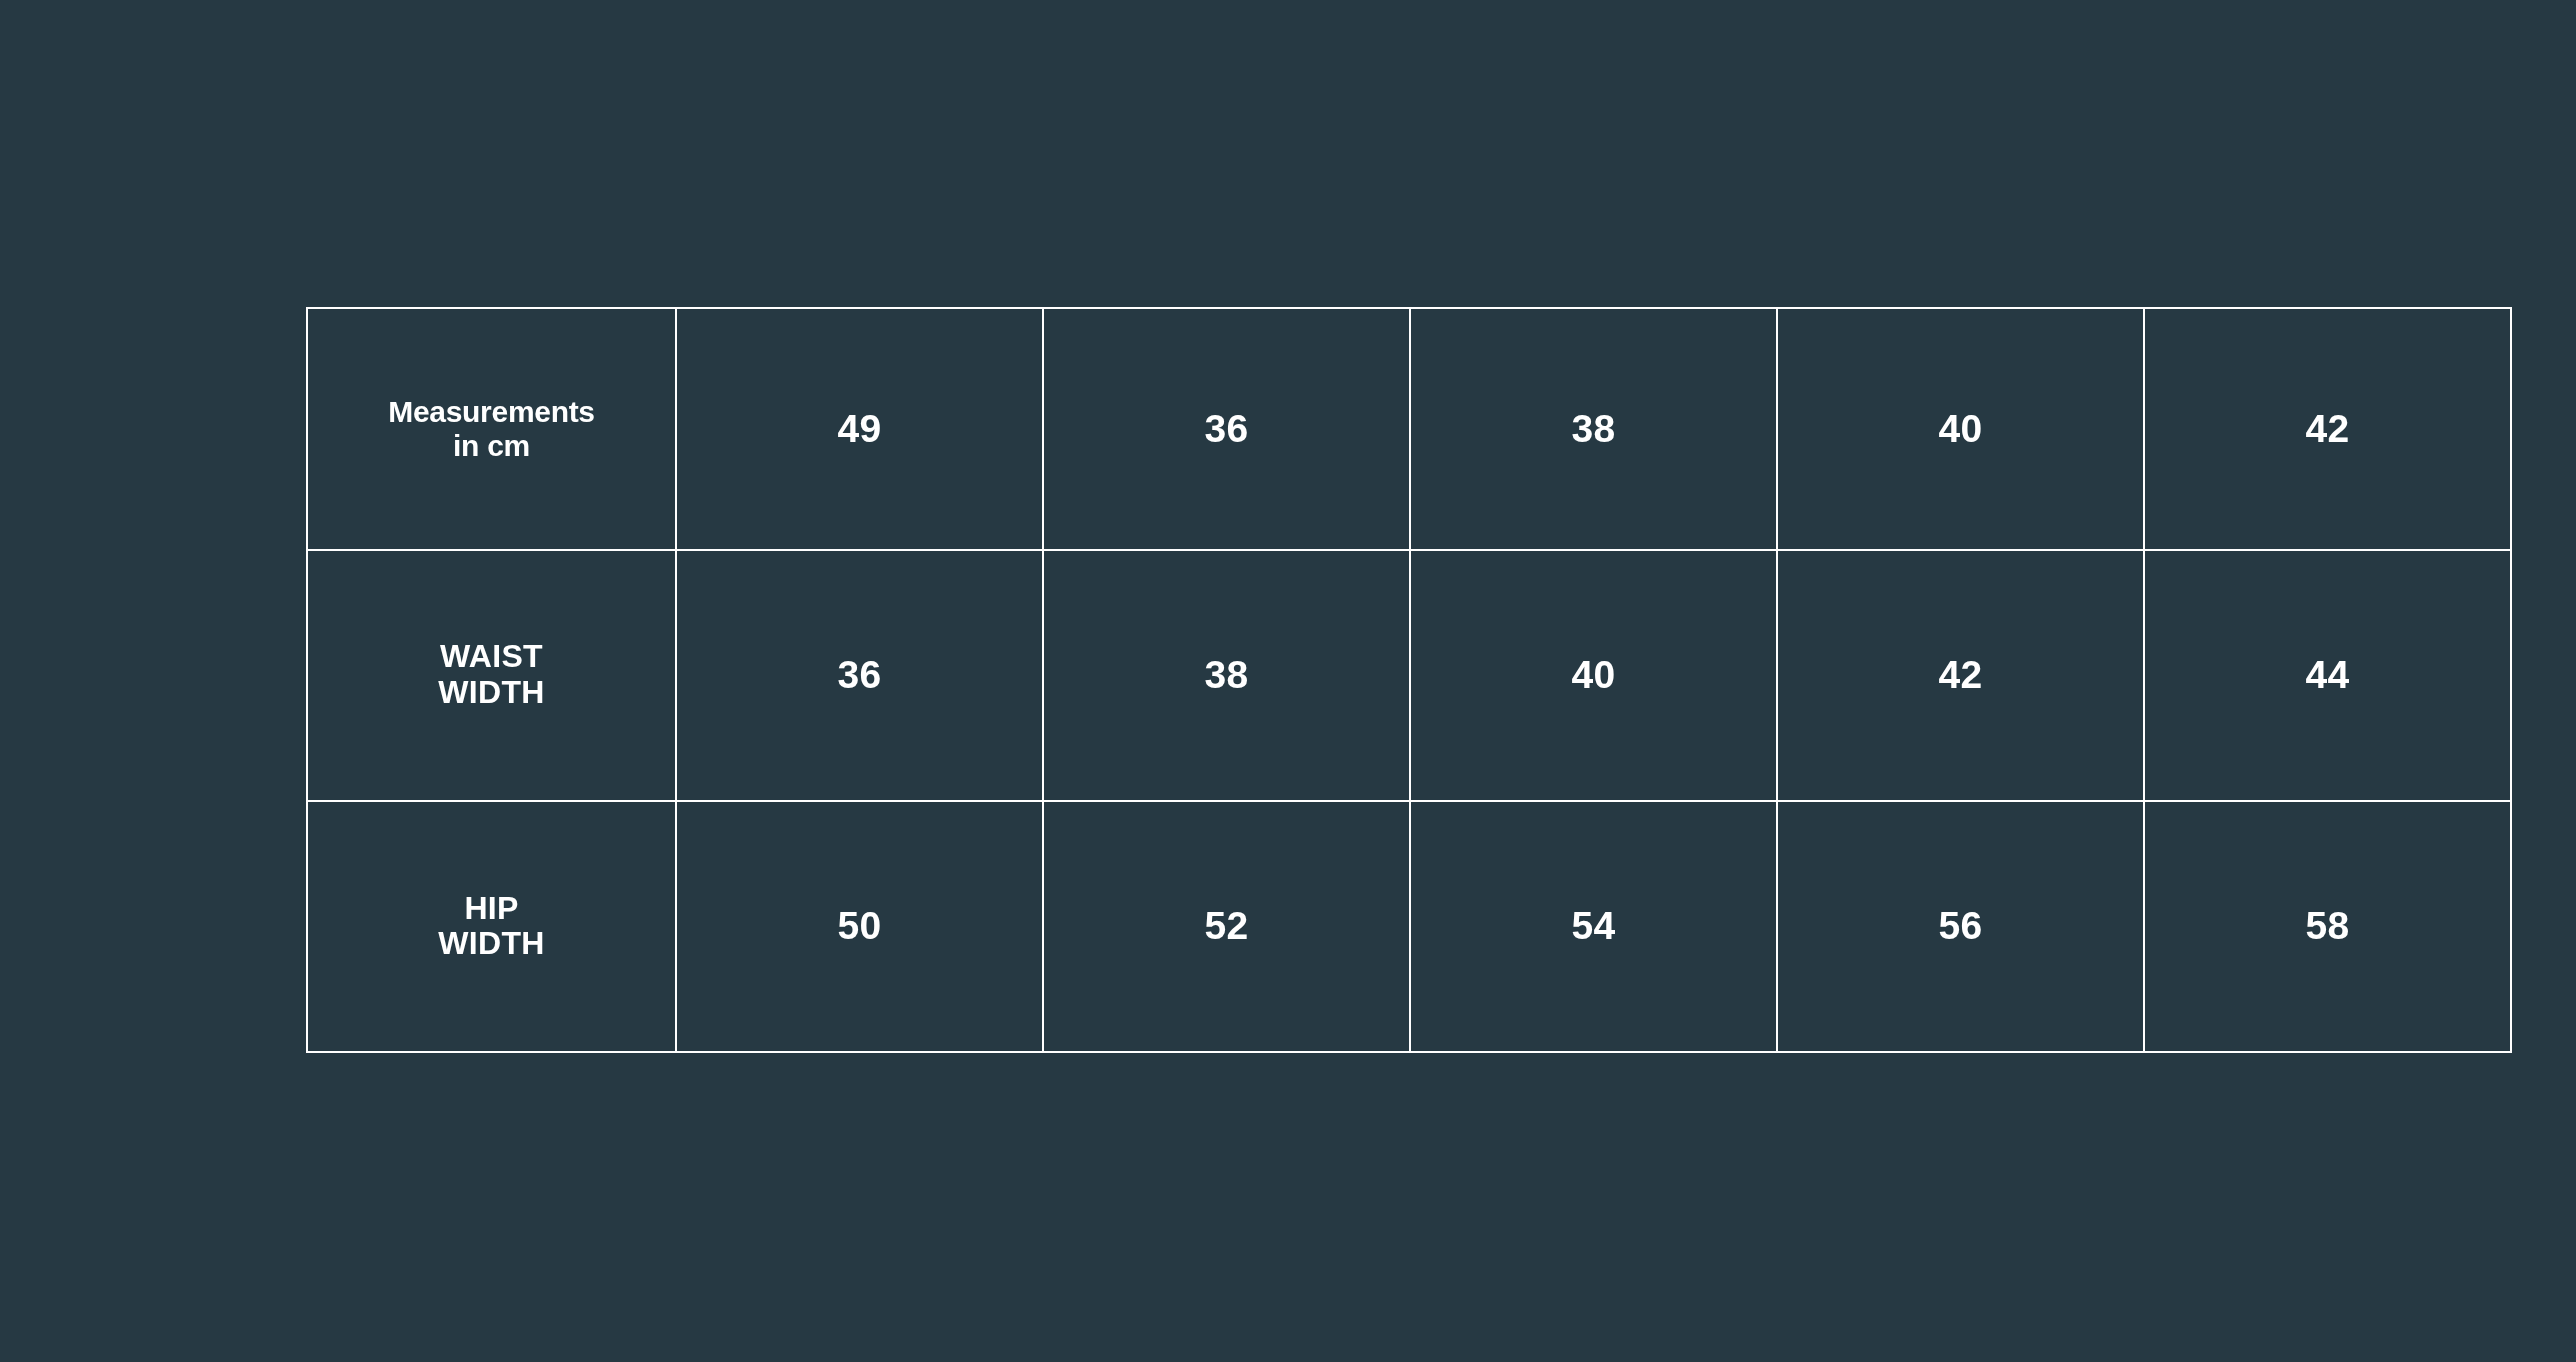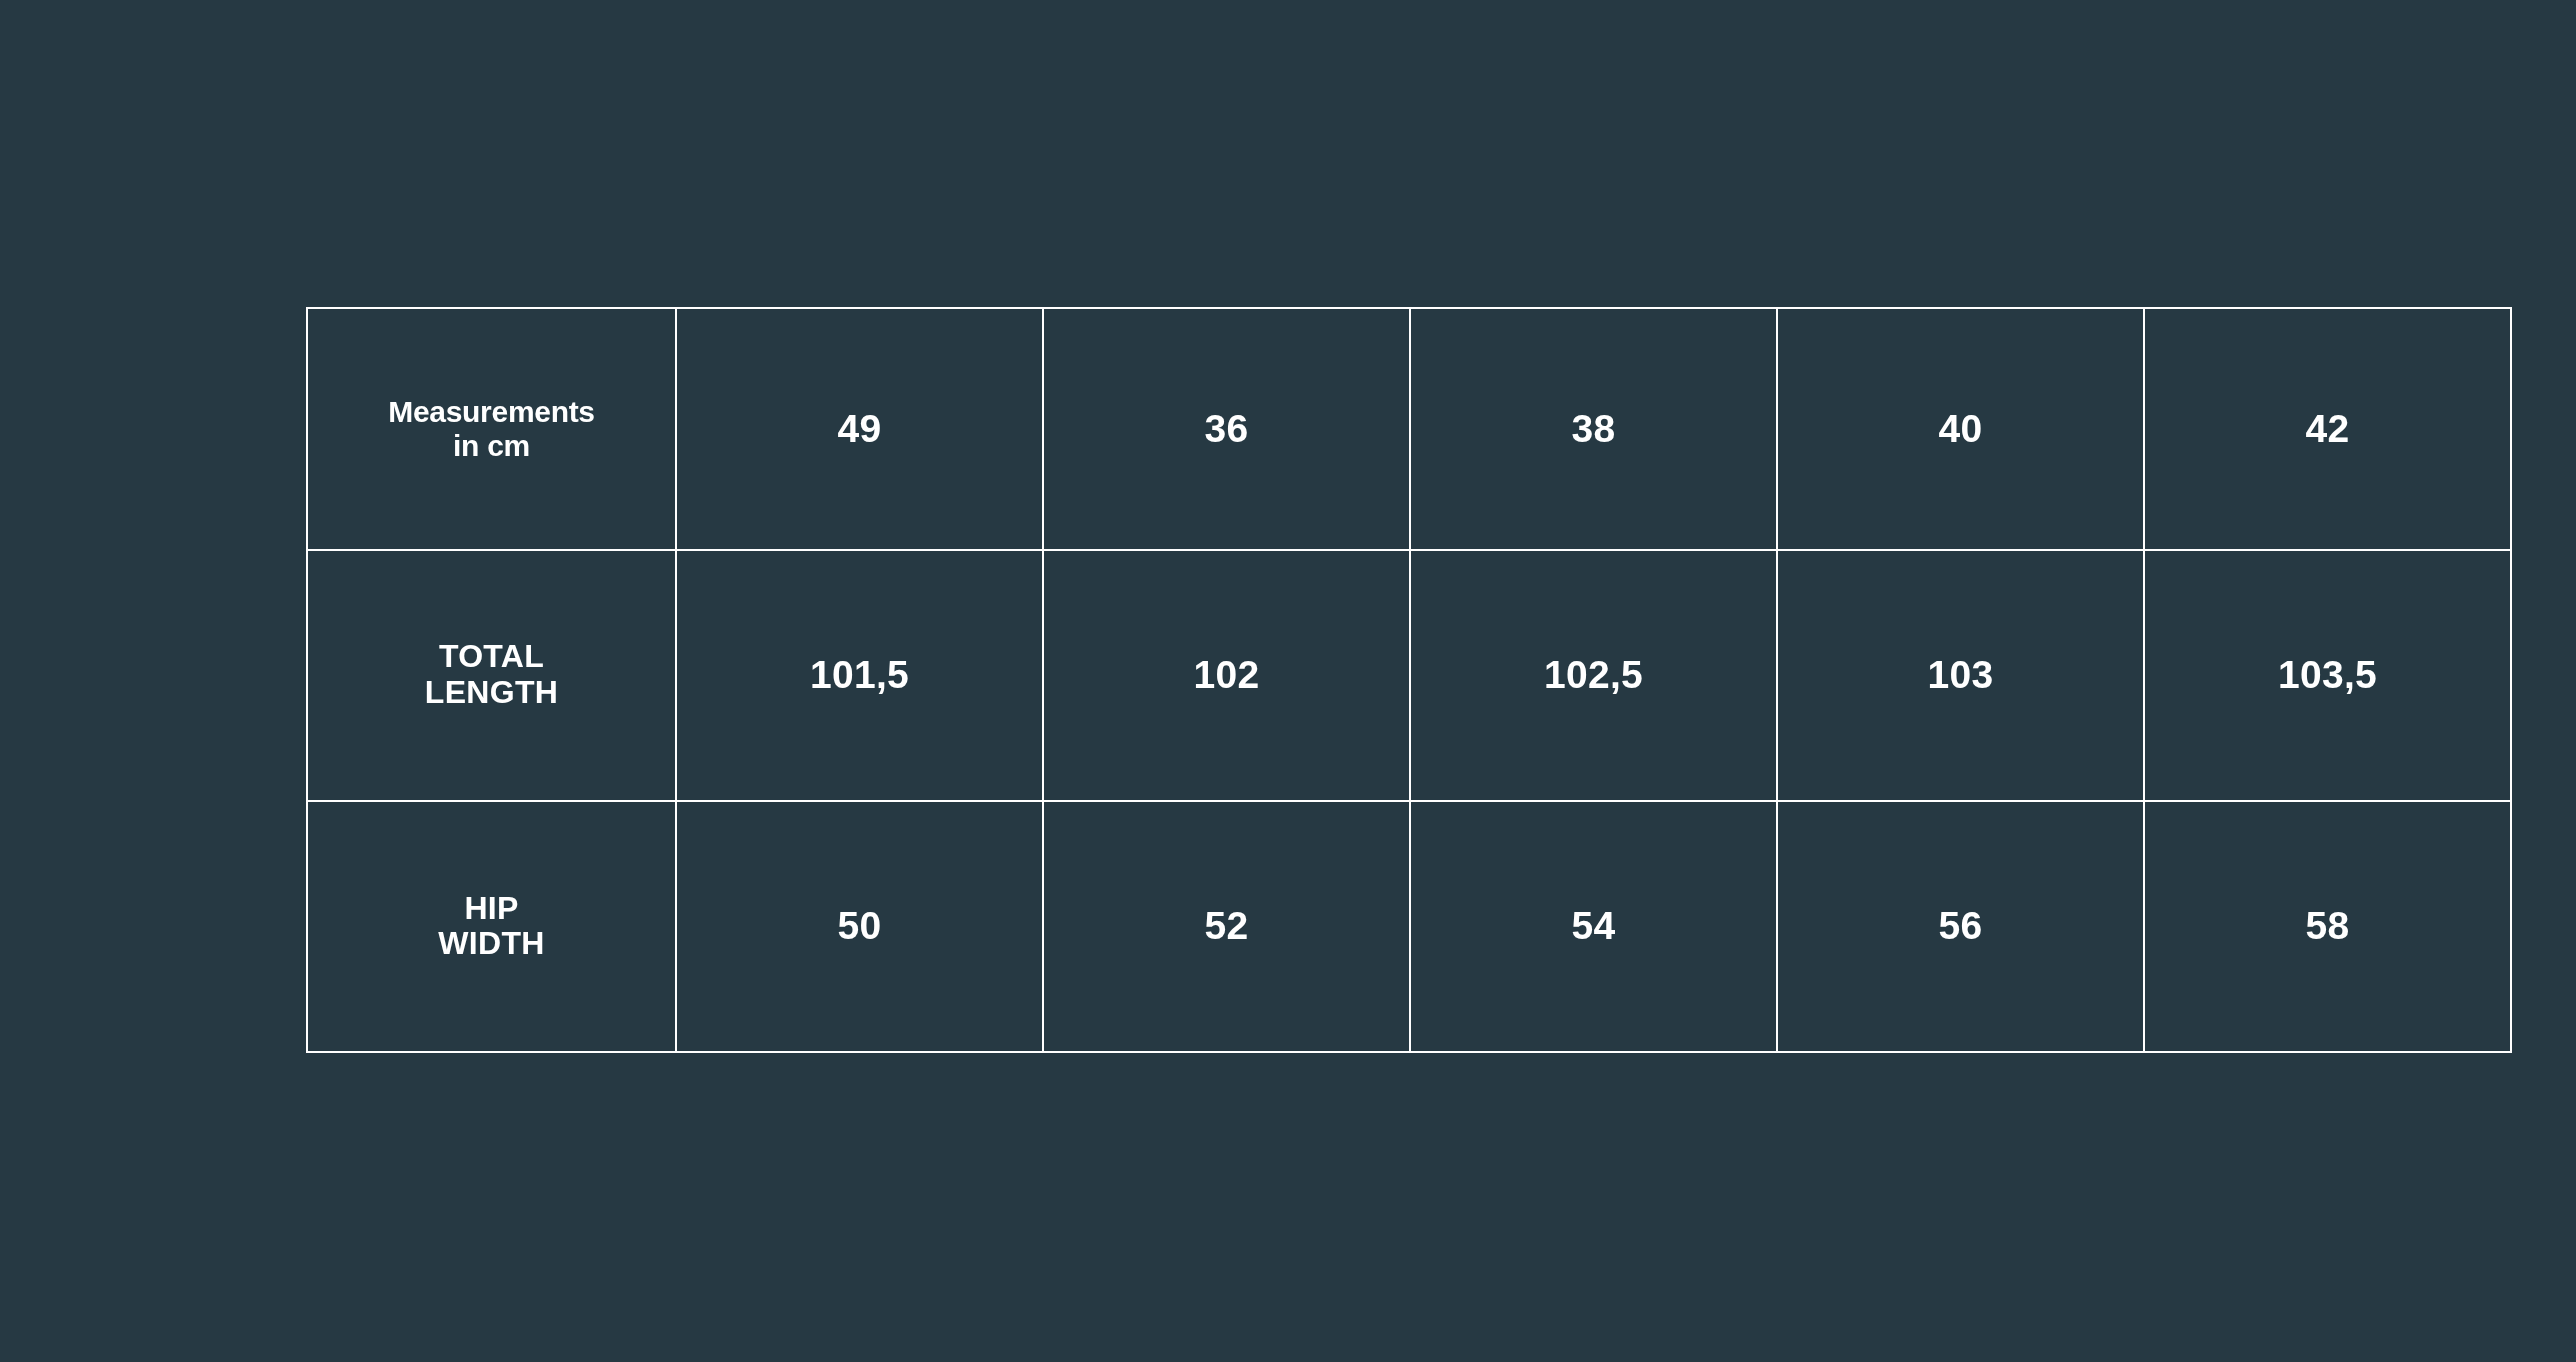--- a/index.html
+++ b/index.html
@@ -104,32 +104,32 @@
           <span class="line">Measurements</span>
           <span class="line">in cm</span>
         </td>
         <td class="size-head">49</td>
         <td class="size-head">36</td>
         <td class="size-head">38</td>
         <td class="size-head">40</td>
         <td class="size-head">42</td>
       </tr>
 
+
       <tr class="row-data">
         <td class="row-label">
-          <span class="line">TOTAL</span>
-          <span class="line">LENGTH</span>
+          <span class="line">WAIST</span>
+          <span class="line">WIDTH</span>
         </td>
-        <td class="value-cell">101,5</td>
-        <td class="value-cell">102</td>
-        <td class="value-cell">102,5</td>
-        <td class="value-cell">103</td>
-        <td class="value-cell">103,5</td>
+        <td class="value-cell">36</td>
+        <td class="value-cell">38</td>
+        <td class="value-cell">40</td>
+        <td class="value-cell">42</td>
+        <td class="value-cell">44</td>
       </tr>
-
 
       <tr class="row-data">
         <td class="row-label">
           <span class="line">HIP</span>
           <span class="line">WIDTH</span>
         </td>
         <td class="value-cell">50</td>
         <td class="value-cell">52</td>
         <td class="value-cell">54</td>
         <td class="value-cell">56</td>

